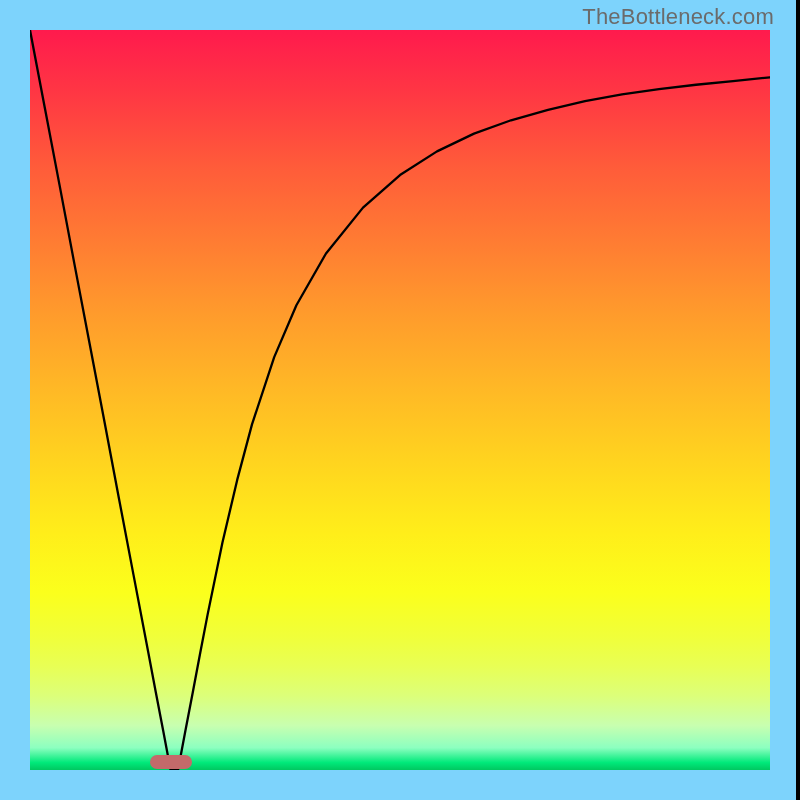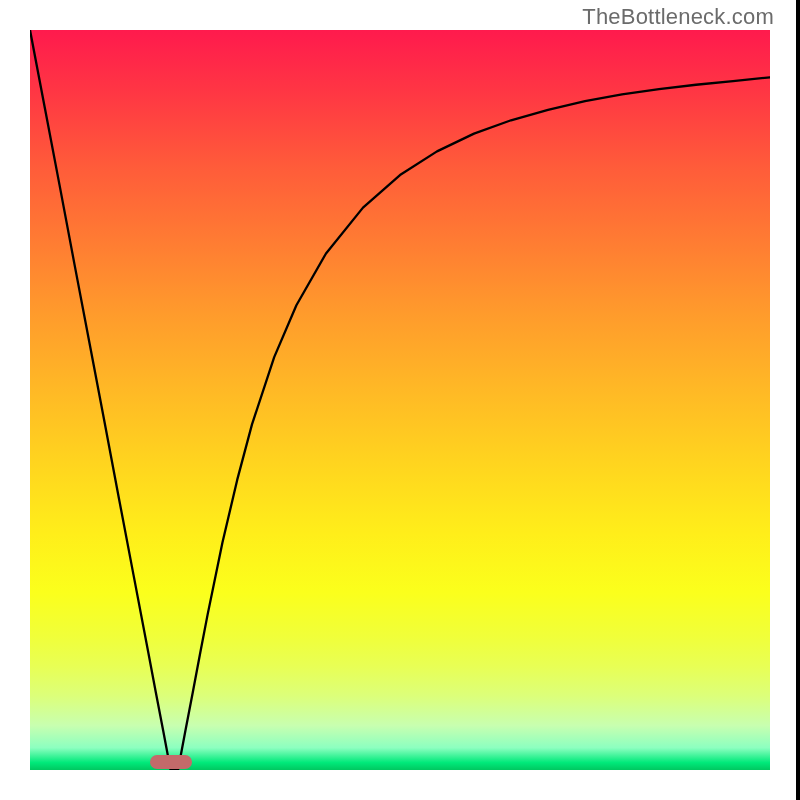--- a/index.html
+++ b/index.html
@@ -8,21 +8,21 @@
     width: 800px;
     height: 800px;
     overflow: hidden;
     background: #000;
     font-family: Arial, Helvetica, sans-serif;
   }
   .frame {
     position: relative;
     width: 796px;
     height: 800px;
-    background: #ffffff;
+    background: #7dd3fc;
   }
   .plot-area {
     position: absolute;
     left: 30px;
     top: 30px;
     width: 740px;
     height: 740px;
     background: linear-gradient(to bottom,
       #ff1a4d 0%,
       #ff3544 8%,

